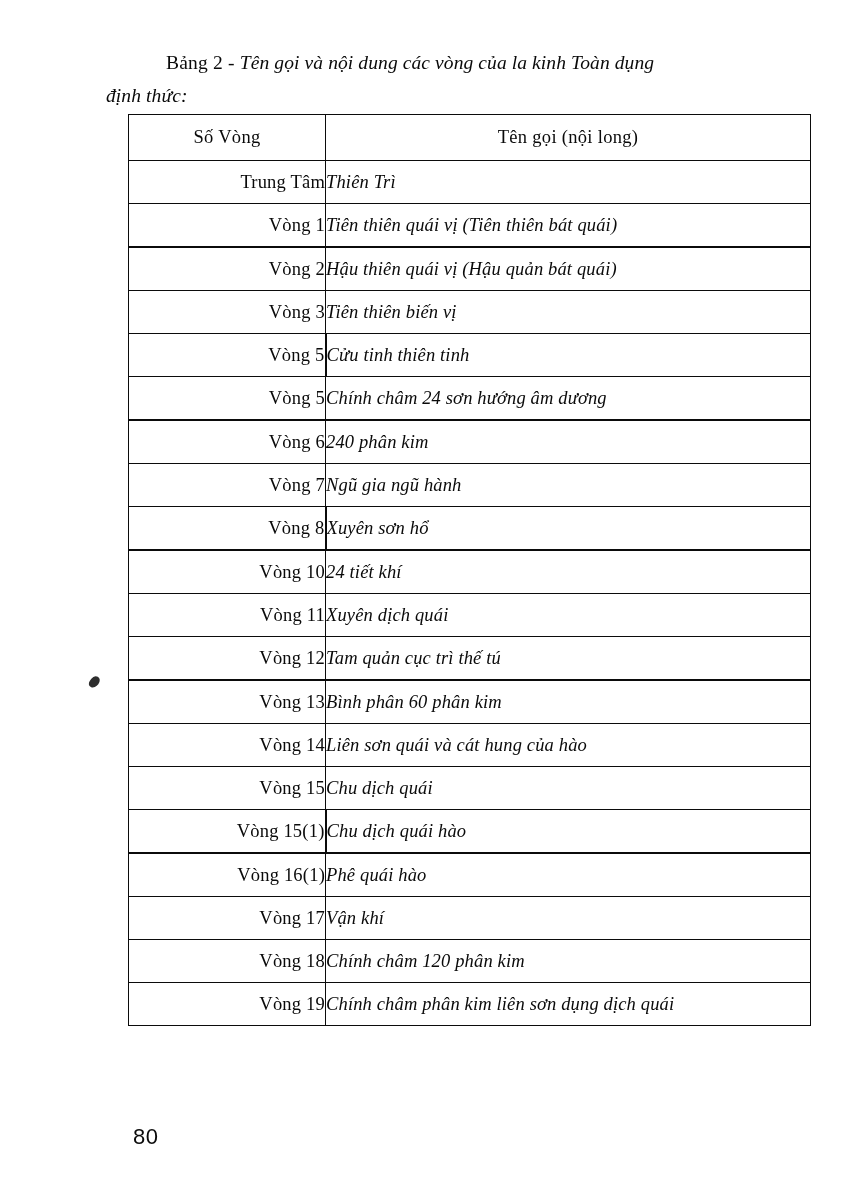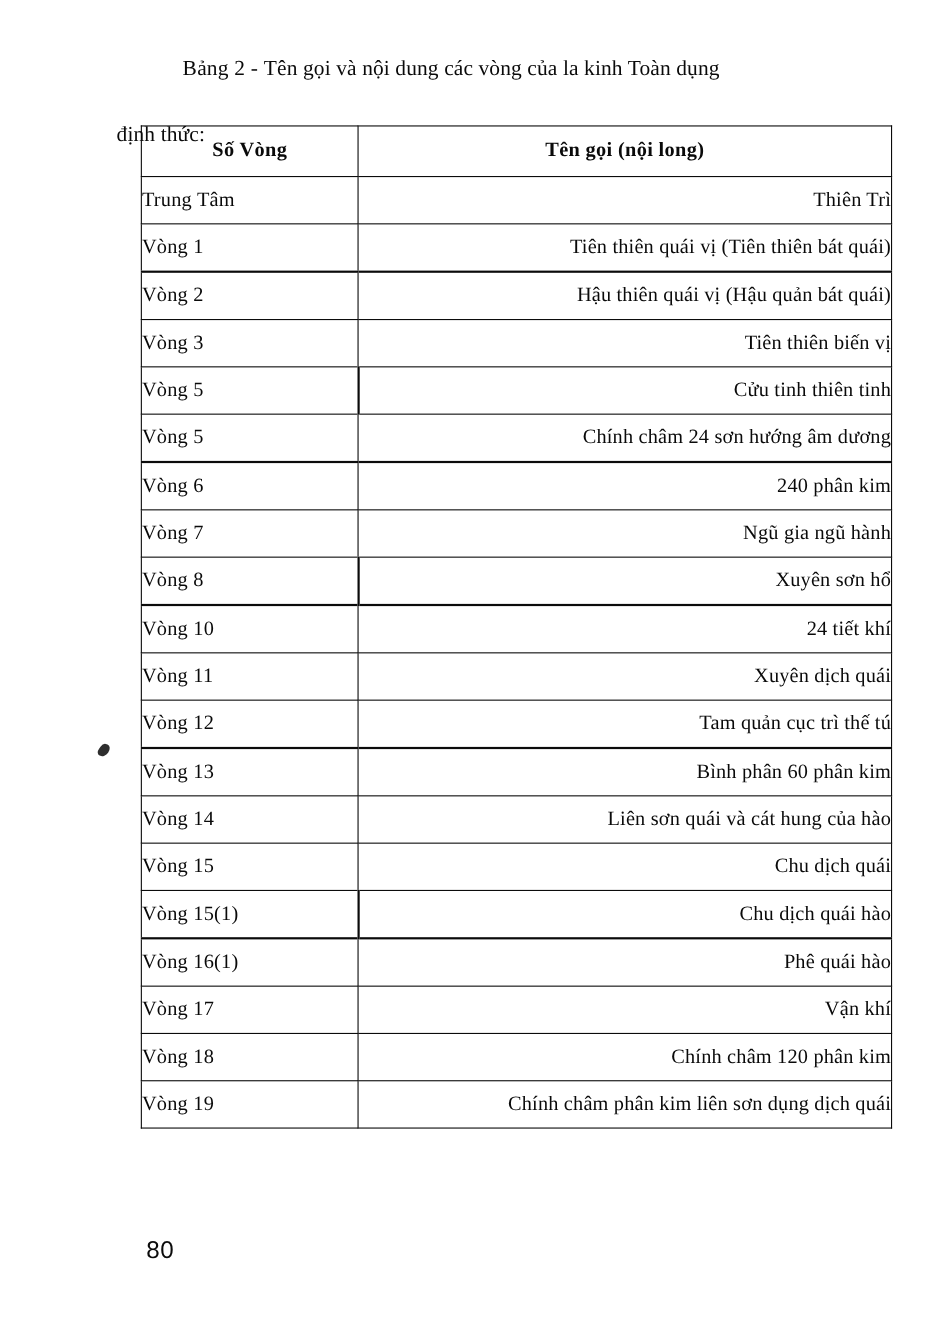--- a/index.html
+++ b/index.html
@@ -40,22 +40,22 @@
   .caption .cap-line2 {
     display: block;
     margin-left: -22px;
     white-space: nowrap;
   }
   .cap-upright {
     font-style: normal;
     letter-spacing: 0.2px;
   }
   .cap-italic {
+    font-style: italic;
     letter-spacing: 0.1px;
-    margin-top: 27px;
   }
 
   
   .tbl-wrap {
     position: absolute;
     left: 128px;
     top: 114px;
     width: 682px;
   }
   table.ring-table {
@@ -71,35 +71,36 @@
     border: 1.6px solid #0b0b0b;
     padding: 0;
     vertical-align: middle;
     font-size: 18.5px;
     color: #0a0a0a;
   }
 
   table.ring-table thead th {
     height: 45px;
     text-align: center;
-    font-weight: bold;
+    font-weight: normal;
     letter-spacing: 0.3px;
   }
 
   table.ring-table tbody td {
     height: 42px;
   }
   td.num-cell {
+    text-align: right;
+    letter-spacing: 0.2px;
+  }
+  td.name-cell {
     text-align: left;
-    letter-spacing: 0.2px;
-  }
-  td.name-cell {
-    text-align: right;
     padding-left: 34px;
     letter-spacing: 0.15px;
+    font-style: italic;
   }
 
   
   table.ring-table tbody tr:nth-child(3) td,
   table.ring-table tbody tr:nth-child(7) td,
   table.ring-table tbody tr:nth-child(10) td,
   table.ring-table tbody tr:nth-child(13) td,
   table.ring-table tbody tr:nth-child(17) td {
     border-top-width: 2.2px;
   }

